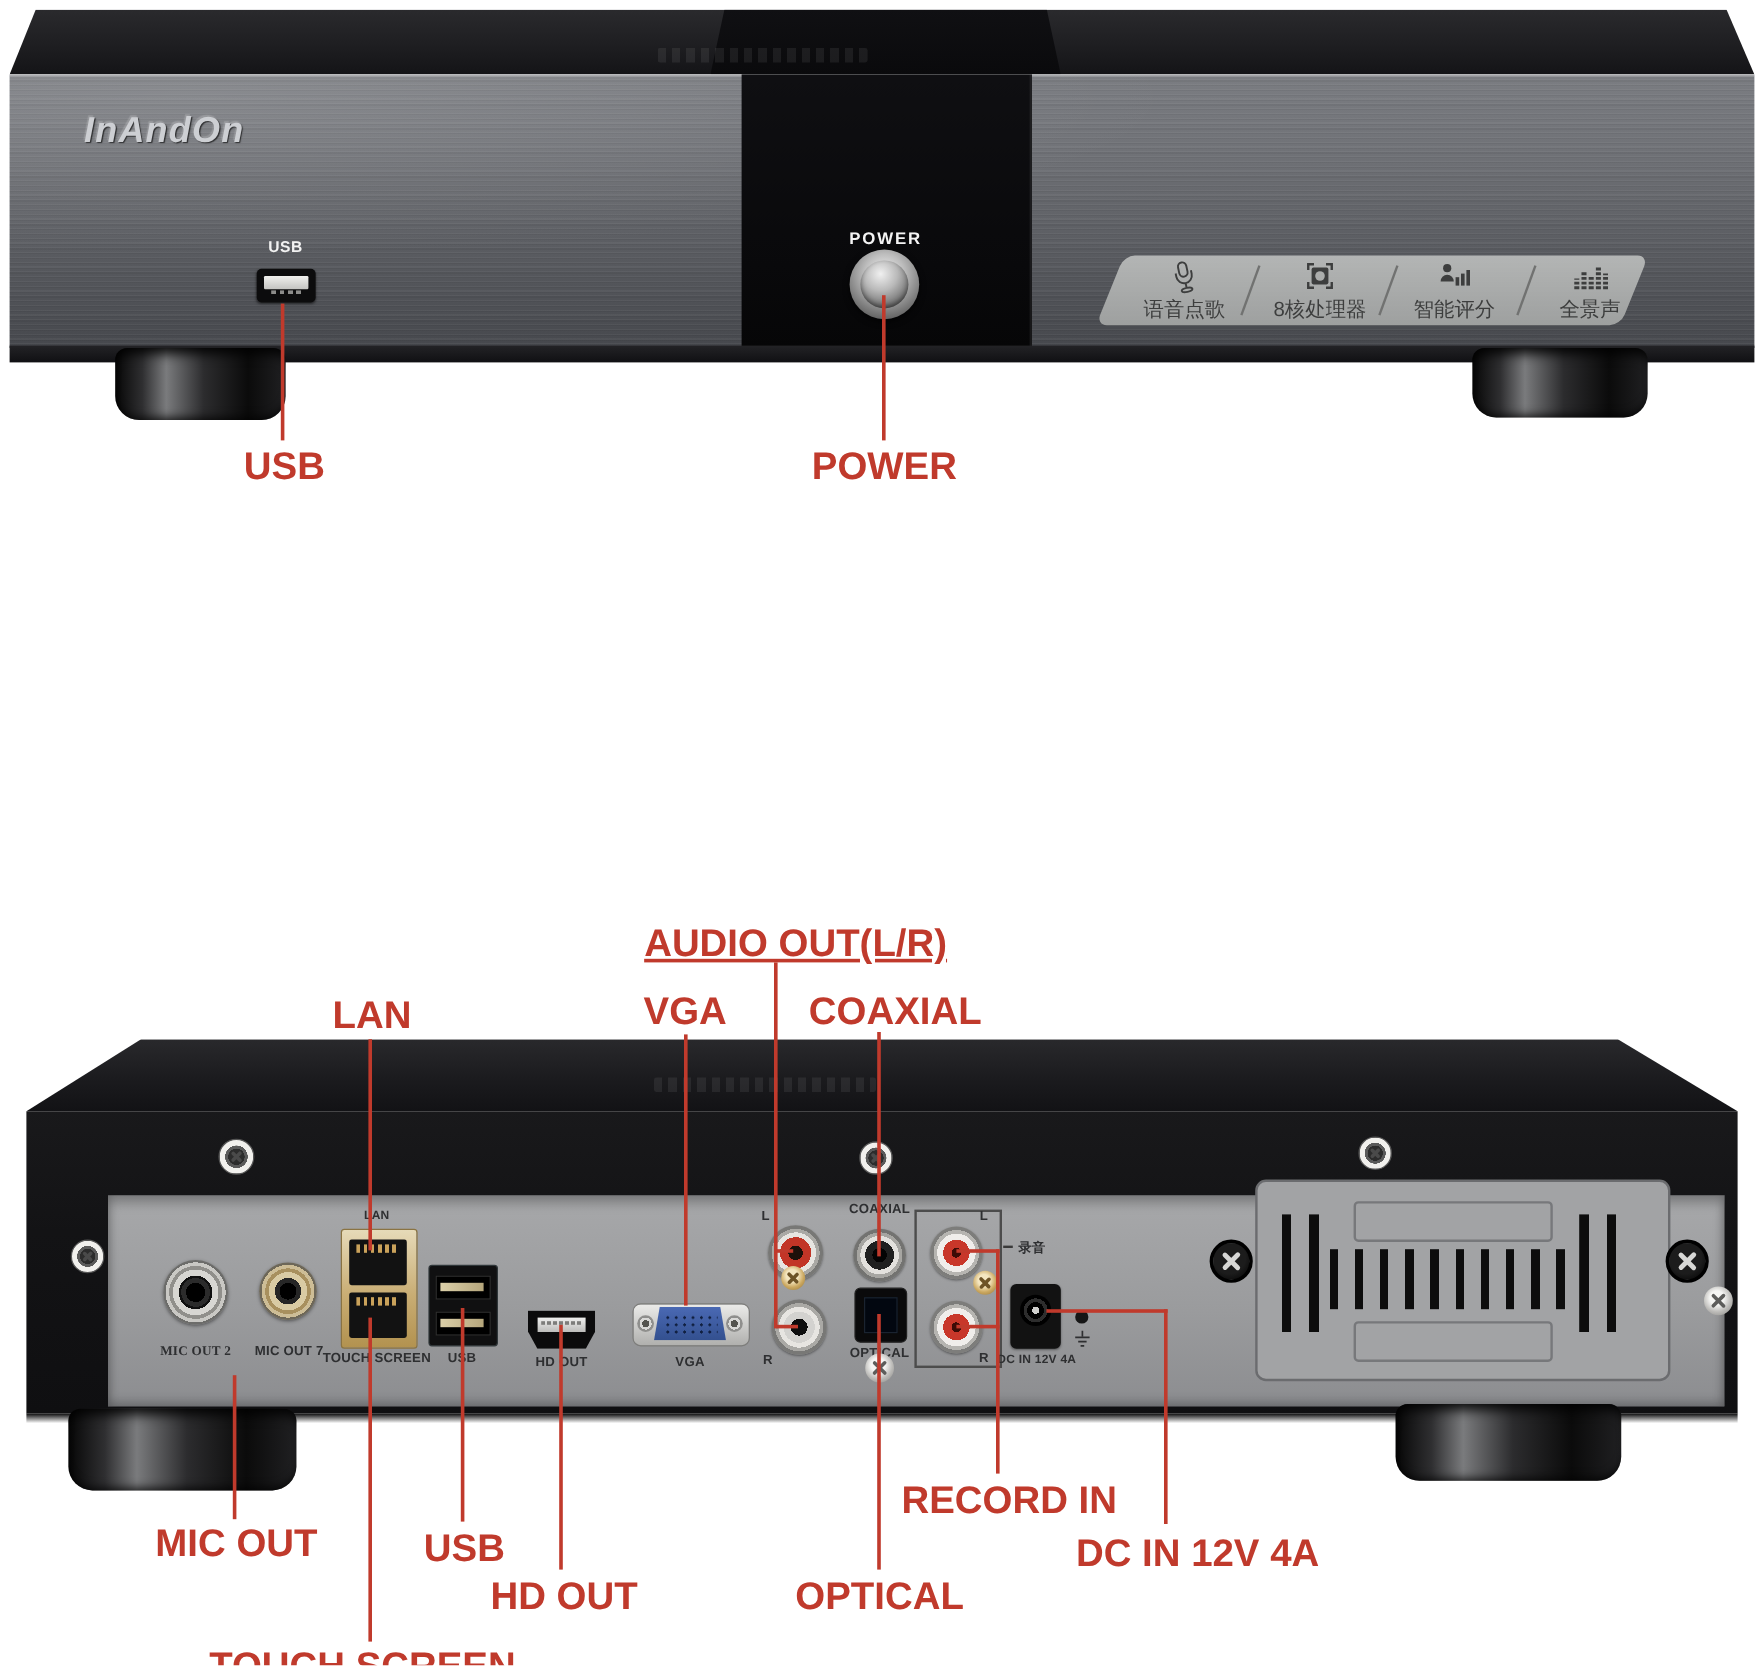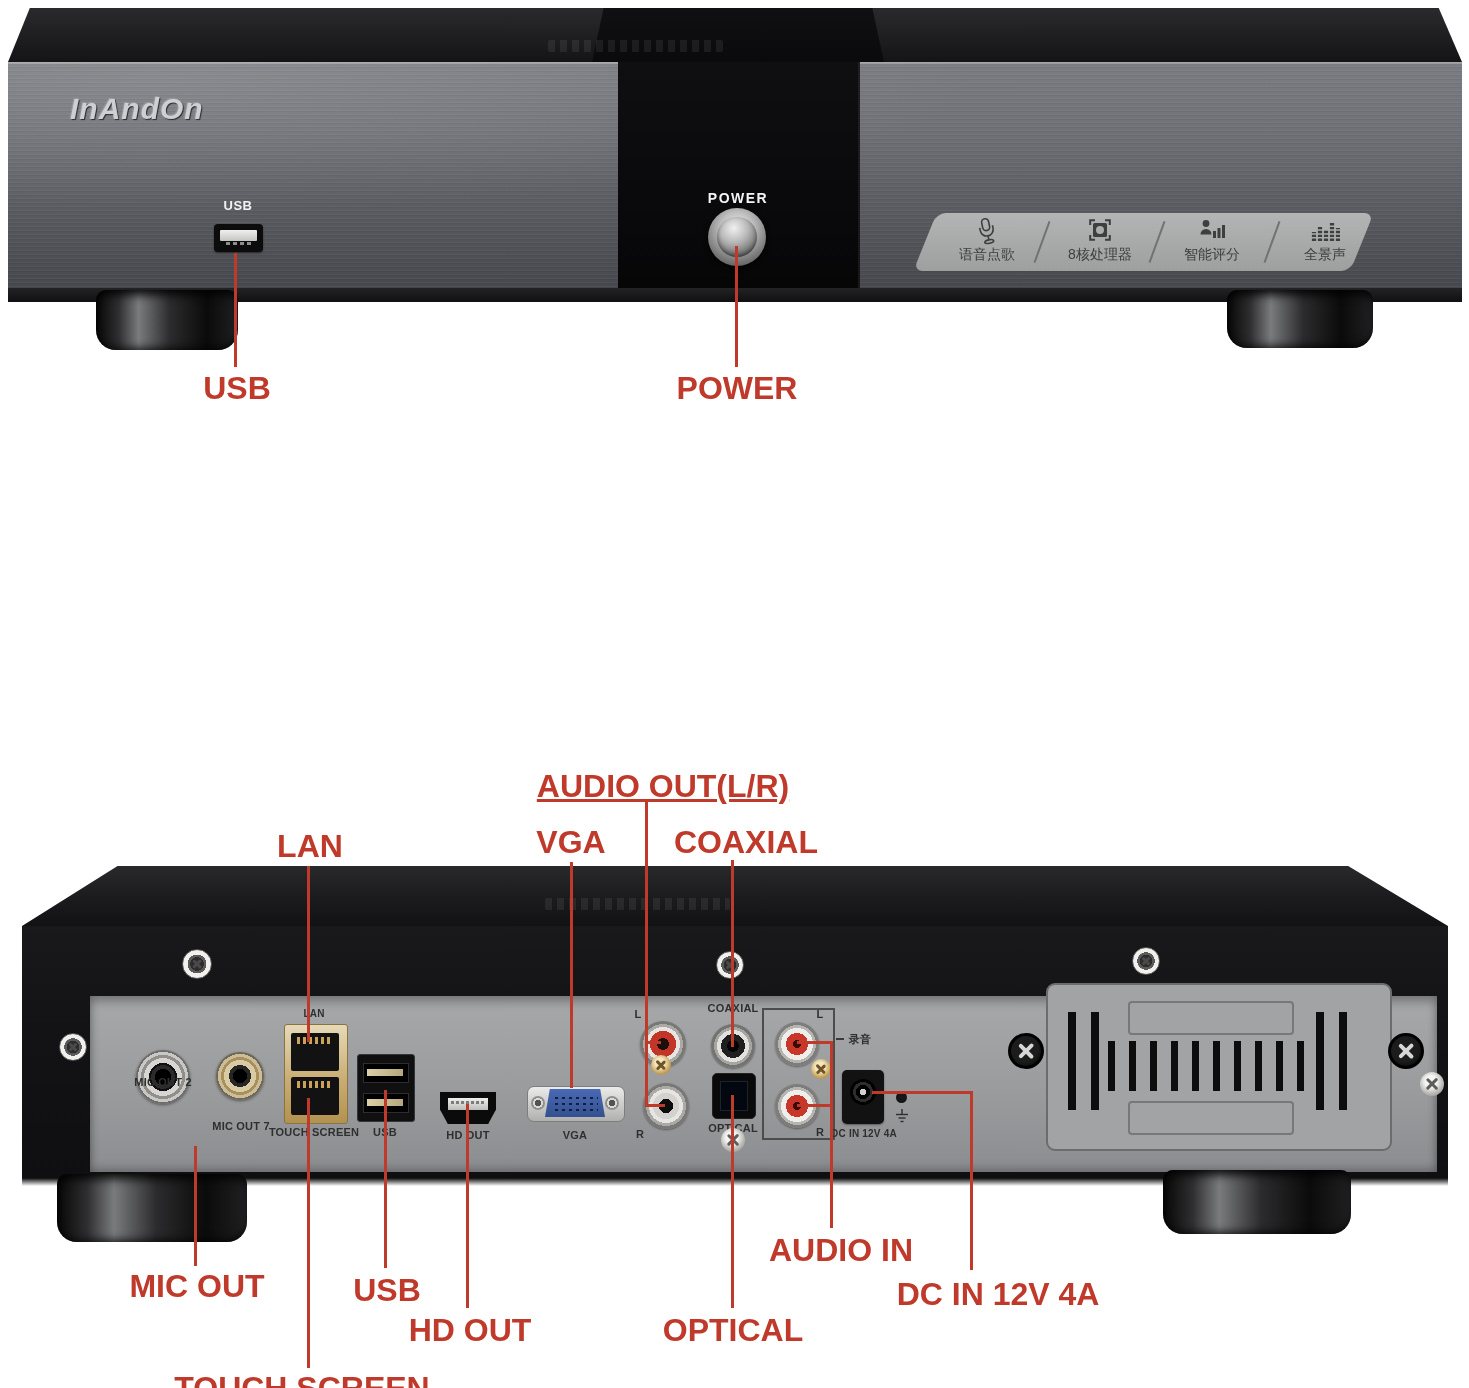--- a/index.html
+++ b/index.html
@@ -58,21 +58,21 @@
          box-shadow:inset 0 12px 10px -7px rgba(0,0,0,.9),inset 0 -6px 8px -4px rgba(0,0,0,.8);}
   .faint{position:absolute;height:12px;border-radius:2px;opacity:.5;filter:blur(.6px);
          background:repeating-linear-gradient(90deg,rgba(255,255,255,.14) 0 7px,transparent 7px 12px);}
 
   
   .strip-bg{position:absolute;left:925px;top:213px;width:437px;height:58px;border-radius:9px;
          background:linear-gradient(180deg,#babcbb 0%,#a4a6a5 100%);
          transform:skewX(-22deg);opacity:.93;}
   .feat{position:absolute;width:110px;text-align:center;transform:translateX(-50%);}
   .feat .fi{display:block;height:28px;}
-  .feat .fl{display:block;font-size:14px;color:#3d3e3e;margin-top:1px;}
+  .feat .fl{display:block;font-size:17px;color:#3d3e3e;margin-top:1px;}
   .fdiv{position:absolute;width:2px;height:44px;background:#717271;transform:rotate(20deg);}
 
   
   .r-top{position:absolute;left:22px;top:866px;width:1426px;height:60px;
          background:linear-gradient(180deg,#29292c 0%,#1b1b1e 55%,#121215 100%);
          clip-path:polygon(6.7% 0,93% 0,100% 100%,0 100%);}
   .r-body{position:absolute;left:22px;top:926px;width:1426px;height:252px;
          background:linear-gradient(180deg,#19191b 0%,#131315 40%,#0f0f11 100%);}
   .r-panel{position:absolute;left:90px;top:996px;width:1347px;height:176px;
          background:linear-gradient(180deg,#a7a8aa 0%,#9a9b9d 55%,#8c8d90 100%);
@@ -250,21 +250,21 @@
     <div class="r-panel"></div>
     <div class="r-shadow"></div>
 
     <div class="screw ring" style="left:182px;top:949px;width:28px;height:28px;"></div>
     <div class="screw ring" style="left:716px;top:951px;width:26px;height:26px;"></div>
     <div class="screw ring" style="left:1132px;top:947px;width:26px;height:26px;"></div>
     <div class="screw ring" style="left:59px;top:1033px;width:26px;height:26px;"></div>
 
     <div class="mic-jack m2" style="left:136px;top:1050px;"></div>
     <div class="mic-jack m1" style="left:216px;top:1052px;"></div>
-    <div class="plabel" style="left:163px;top:1076px;">MIC OUT 2</div>
+    <div class="plabel" style="left:163px;top:1120px;font-family:Liberation Serif, serif;">MIC OUT 2</div>
     <div class="plabel" style="left:241px;top:1120px;">MIC OUT 7</div>
 
     <div class="plabel sm" style="left:314px;top:1008px;">LAN</div>
     <div class="rj-module">
       <div class="rj-port" style="top:8px;">
           <div class="pins"></div>
         </div>
       <div class="rj-port" style="top:52px;">
           <div class="pins"></div>
         </div>
@@ -364,16 +364,16 @@
     <div class="lead h" style="left:797px;top:1104px;width:36px;"></div>
     <div class="lead v" style="left:830px;top:1041px;height:187px;"></div>
     <div class="lead h" style="left:872px;top:1091px;width:101px;"></div>
     <div class="lead v" style="left:970px;top:1091px;height:179px;"></div>
 
     <div class="ann" style="left:197px;top:1268px;">MIC OUT</div>
     <div class="ann" style="left:387px;top:1272px;">USB</div>
     <div class="ann" style="left:470px;top:1312px;">HD OUT</div>
     <div class="ann" style="left:302px;top:1370px;">TOUCH SCREEN</div>
     <div class="ann" style="left:733px;top:1312px;">OPTICAL</div>
-    <div class="ann" style="left:841px;top:1232px;">AUDIO IN</div>
+    <div class="ann" style="left:841px;top:1232px;">RECORD IN</div>
     <div class="ann" style="left:998px;top:1276px;">DC IN 12V 4A</div>
   </section>
 </div>
 
 </body></html>

